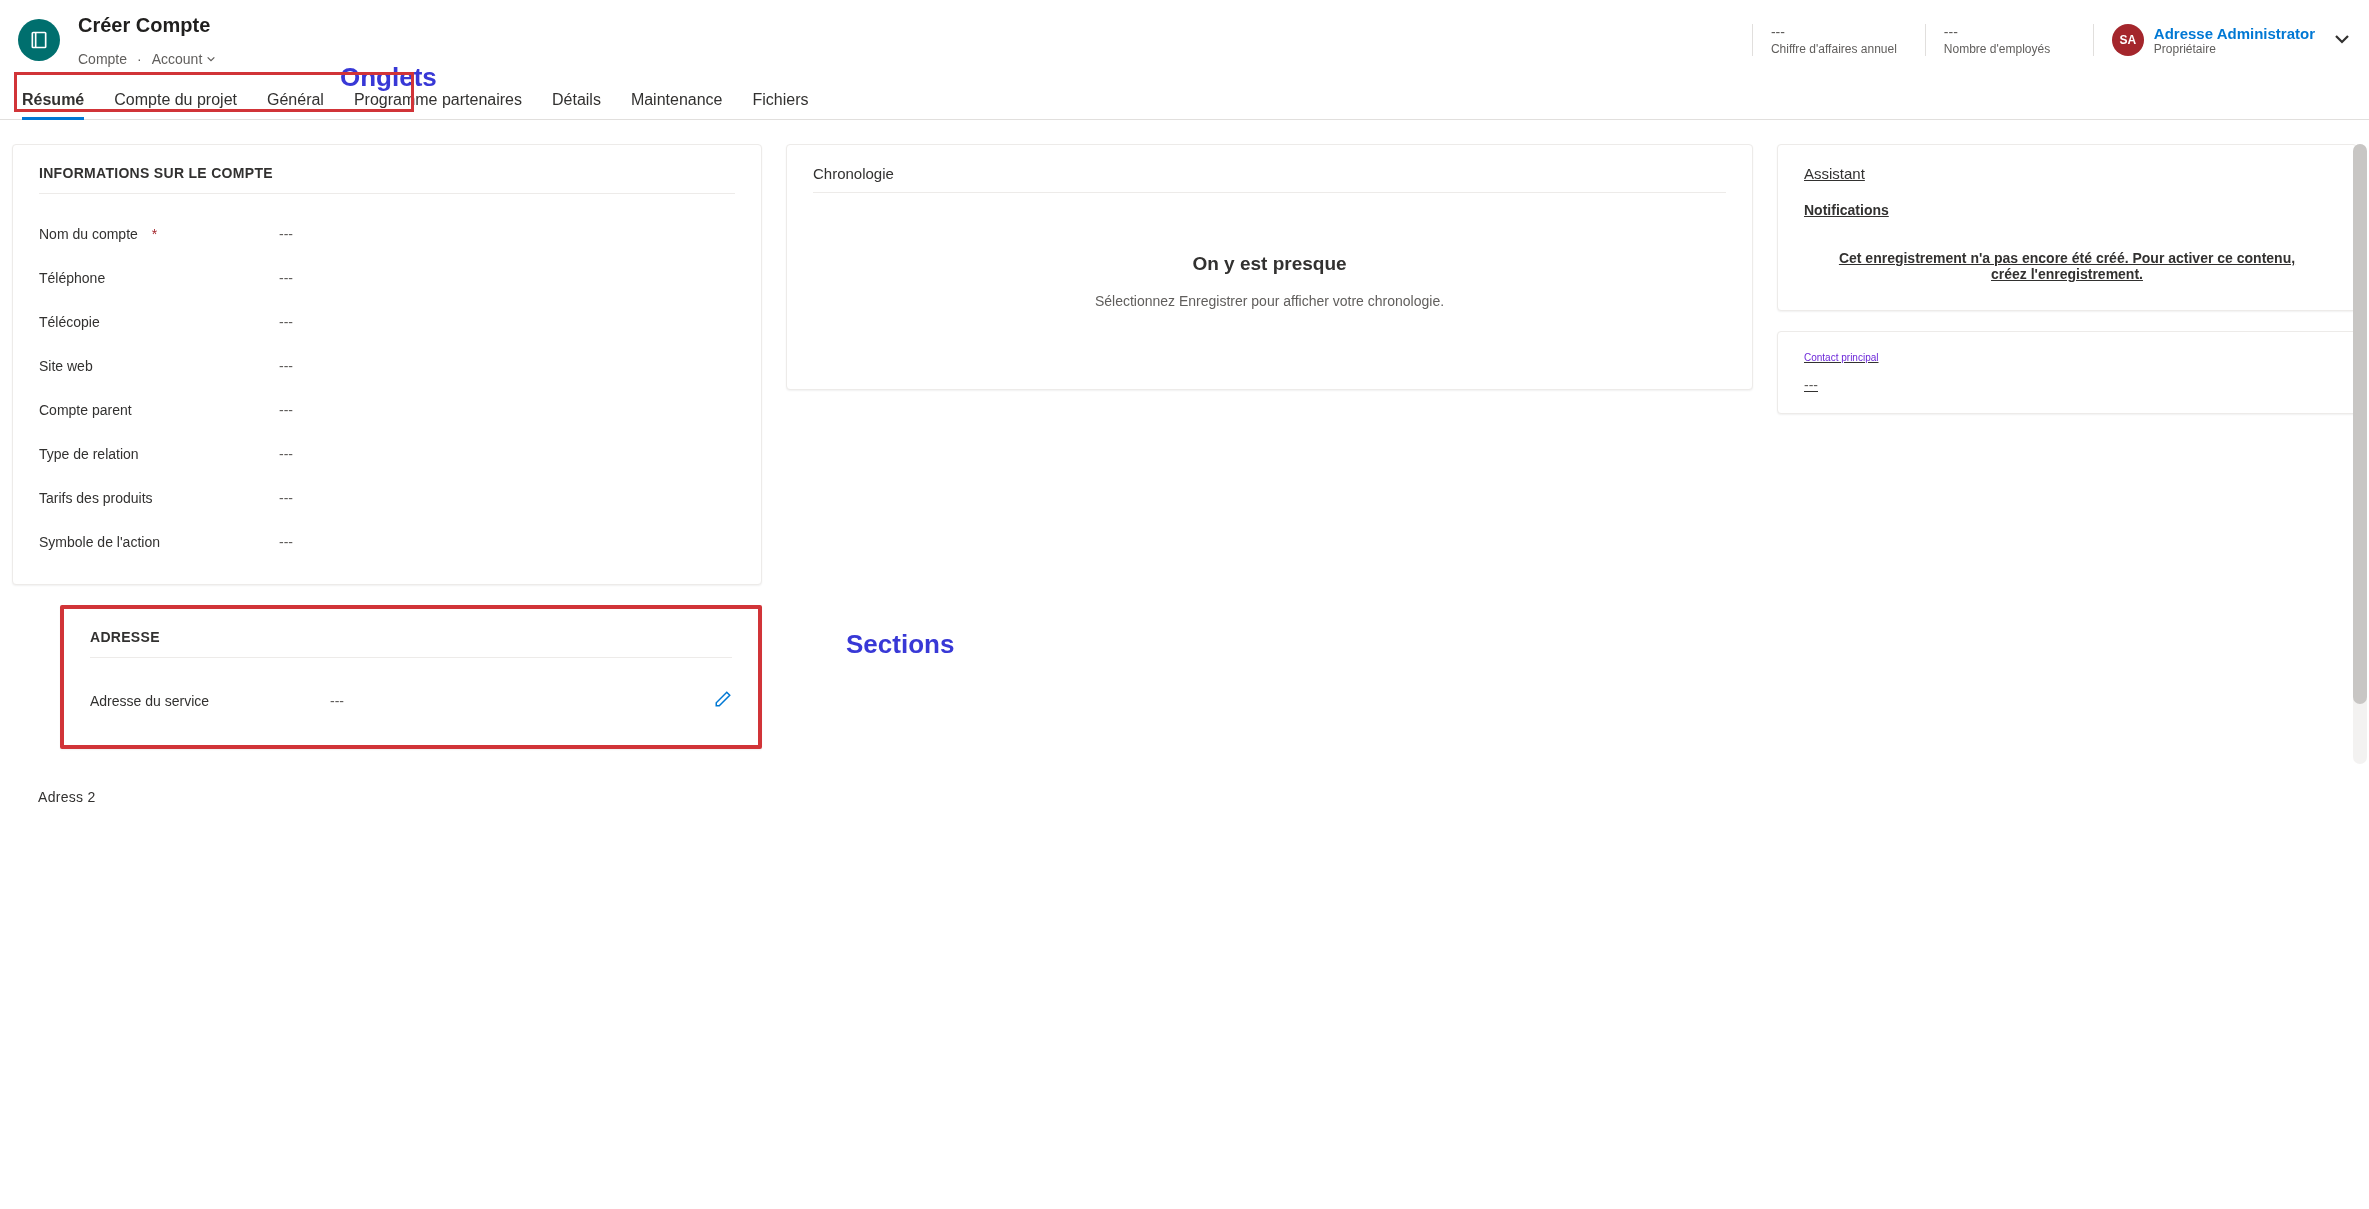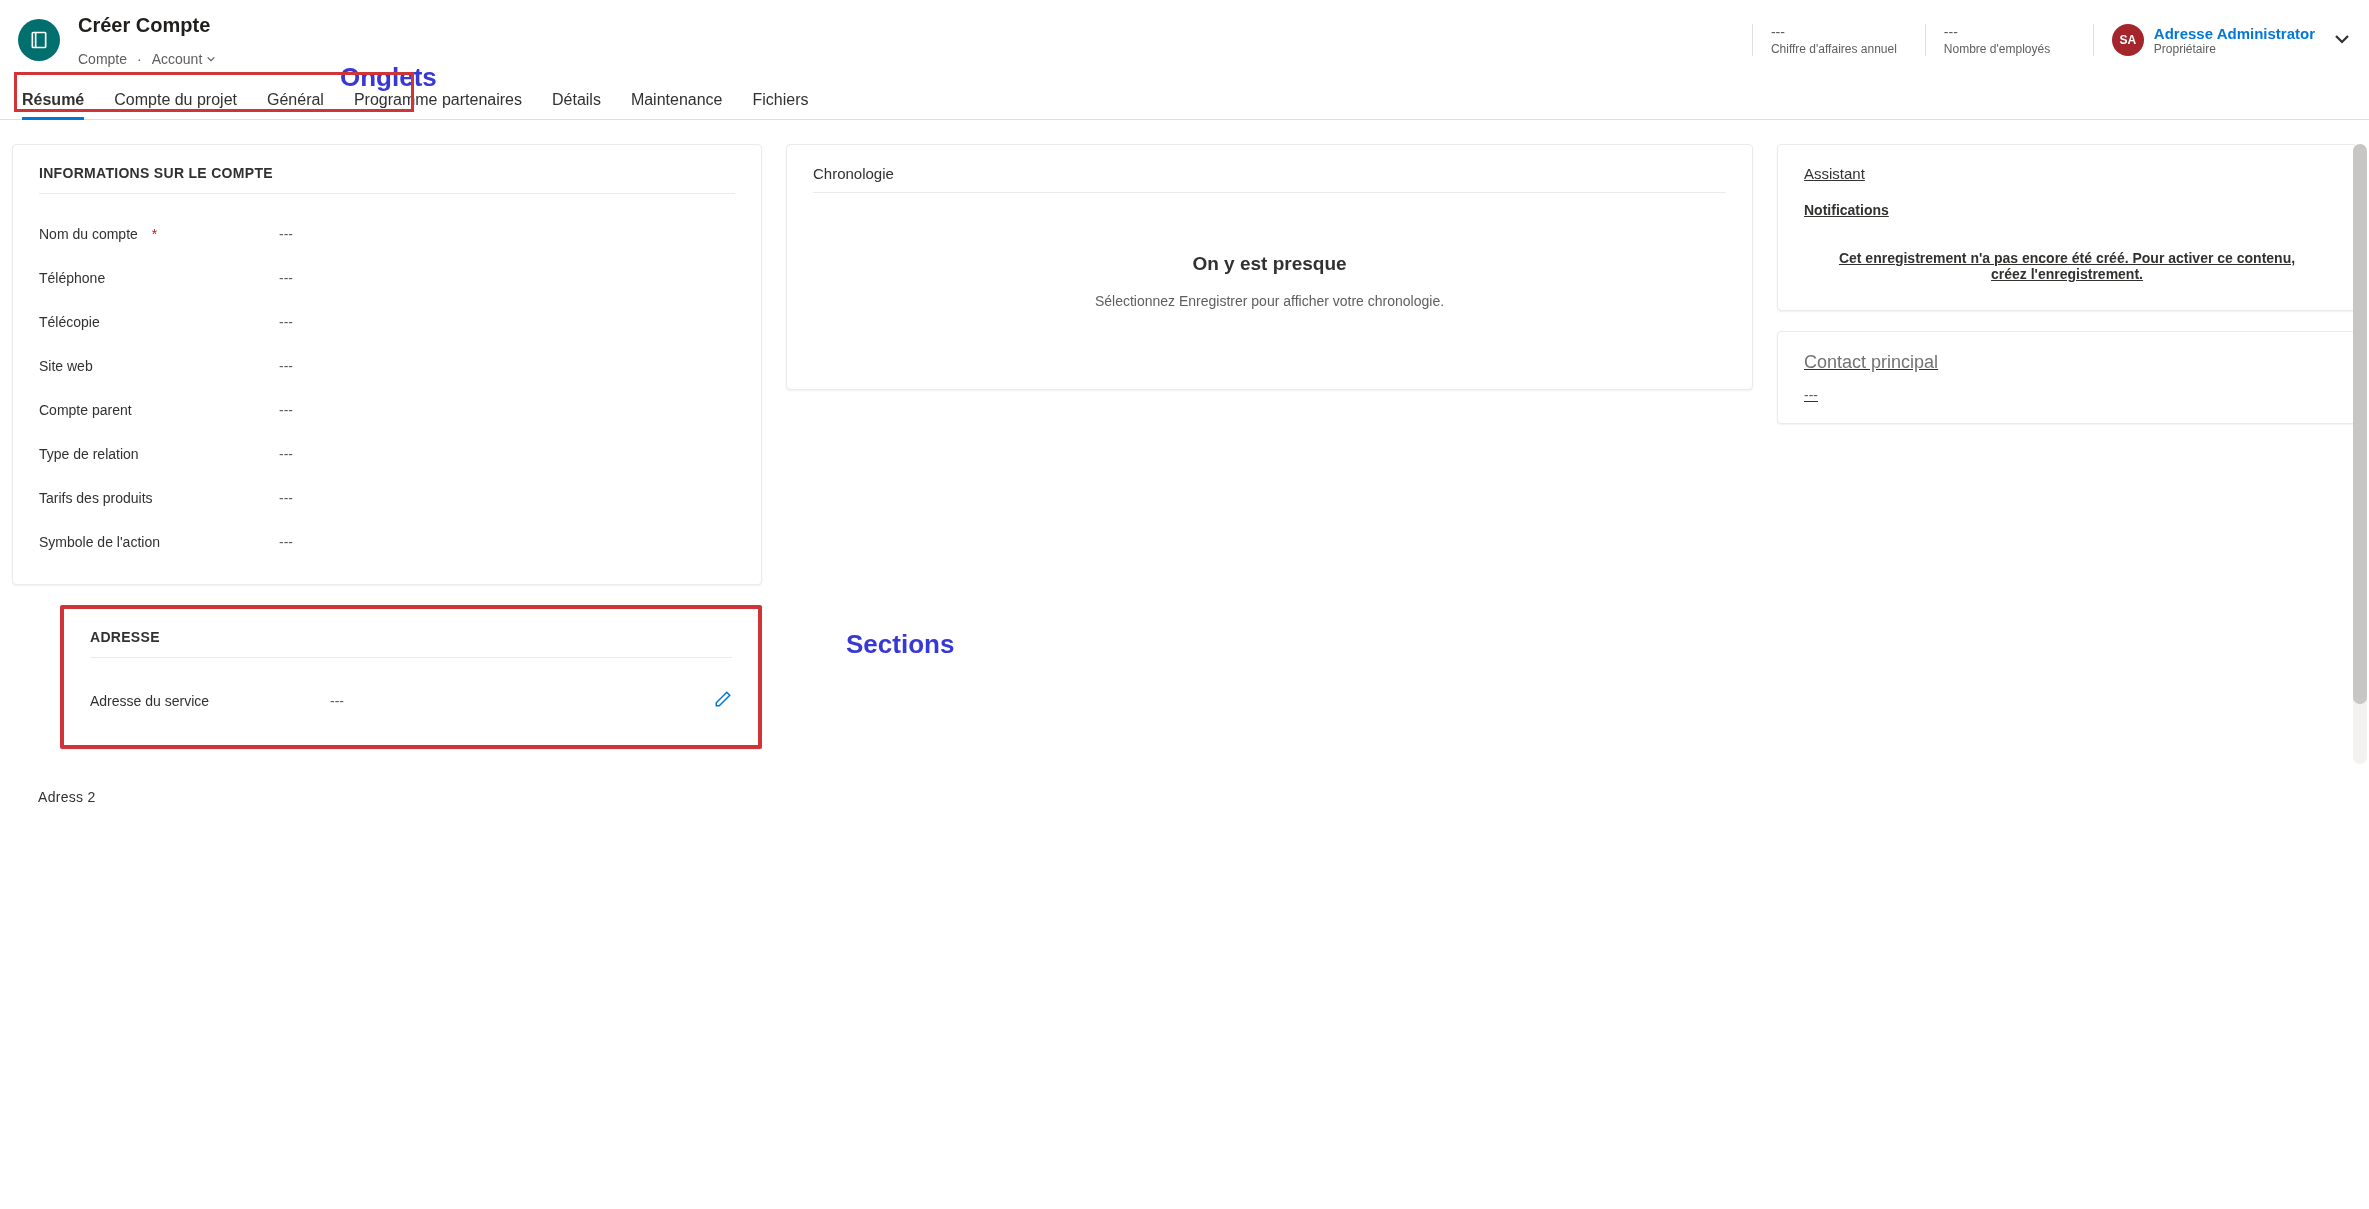--- a/index.html
+++ b/index.html
@@ -149,21 +149,21 @@
   .timeline-p { font-size: 14px; color: #605e5c; }
 
   .annot-sections {
     color: #3838d6; font-size: 26px; font-weight: 700;
     position: absolute; left: 60px; top: 485px;
   }
 
   .assistant-sub { font-size: 14px; font-weight: 600; margin-bottom: 24px; }
   .assistant-msg { font-size: 14px; color: #323130; text-align: center; font-weight: 600; padding: 8px 20px; }
 
-  .simple-card-label { font-size: 18px; color: #737373; margin-bottom: 14px; }
+  .simple-card-label { font-size: 10px; color: #6d28d9; margin-bottom: 14px; }
   .simple-card-val { font-size: 14px; color: #605e5c; }
 
   
   .fake-scrollbar {
     position: absolute;
     right: 2px; top: 24px;
     width: 14px; height: 620px;
     background: #f3f2f1;
     border-radius: 7px;
   }

